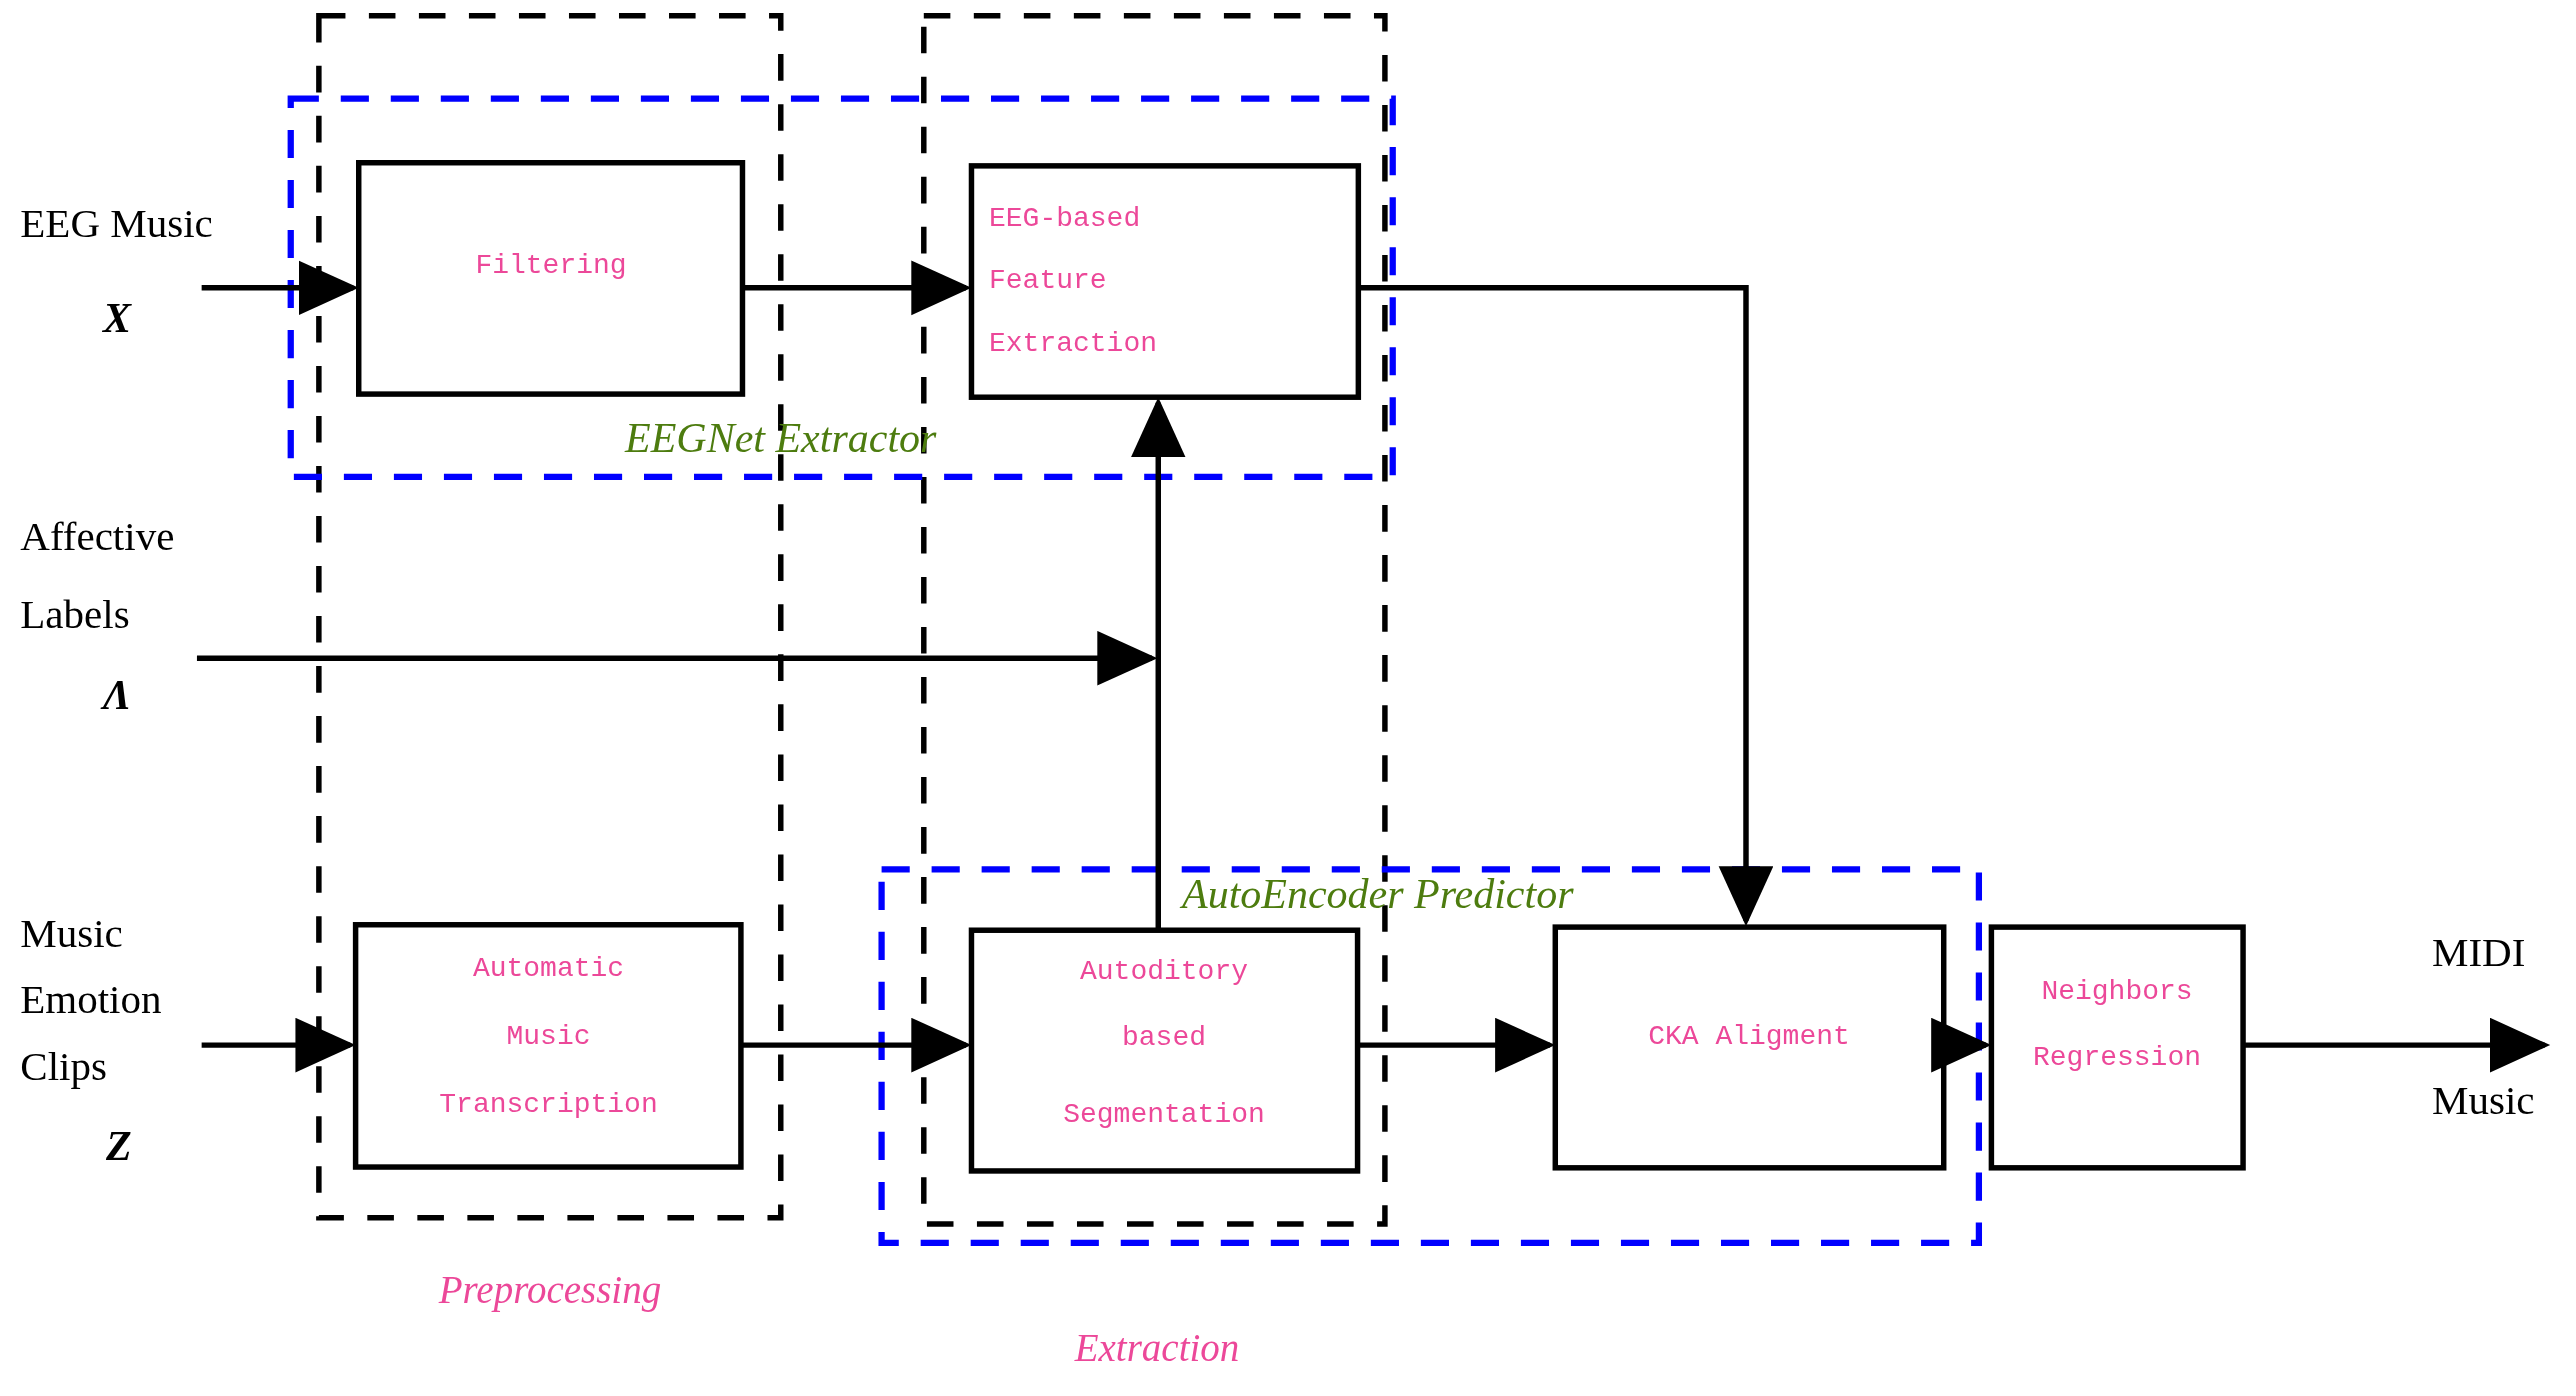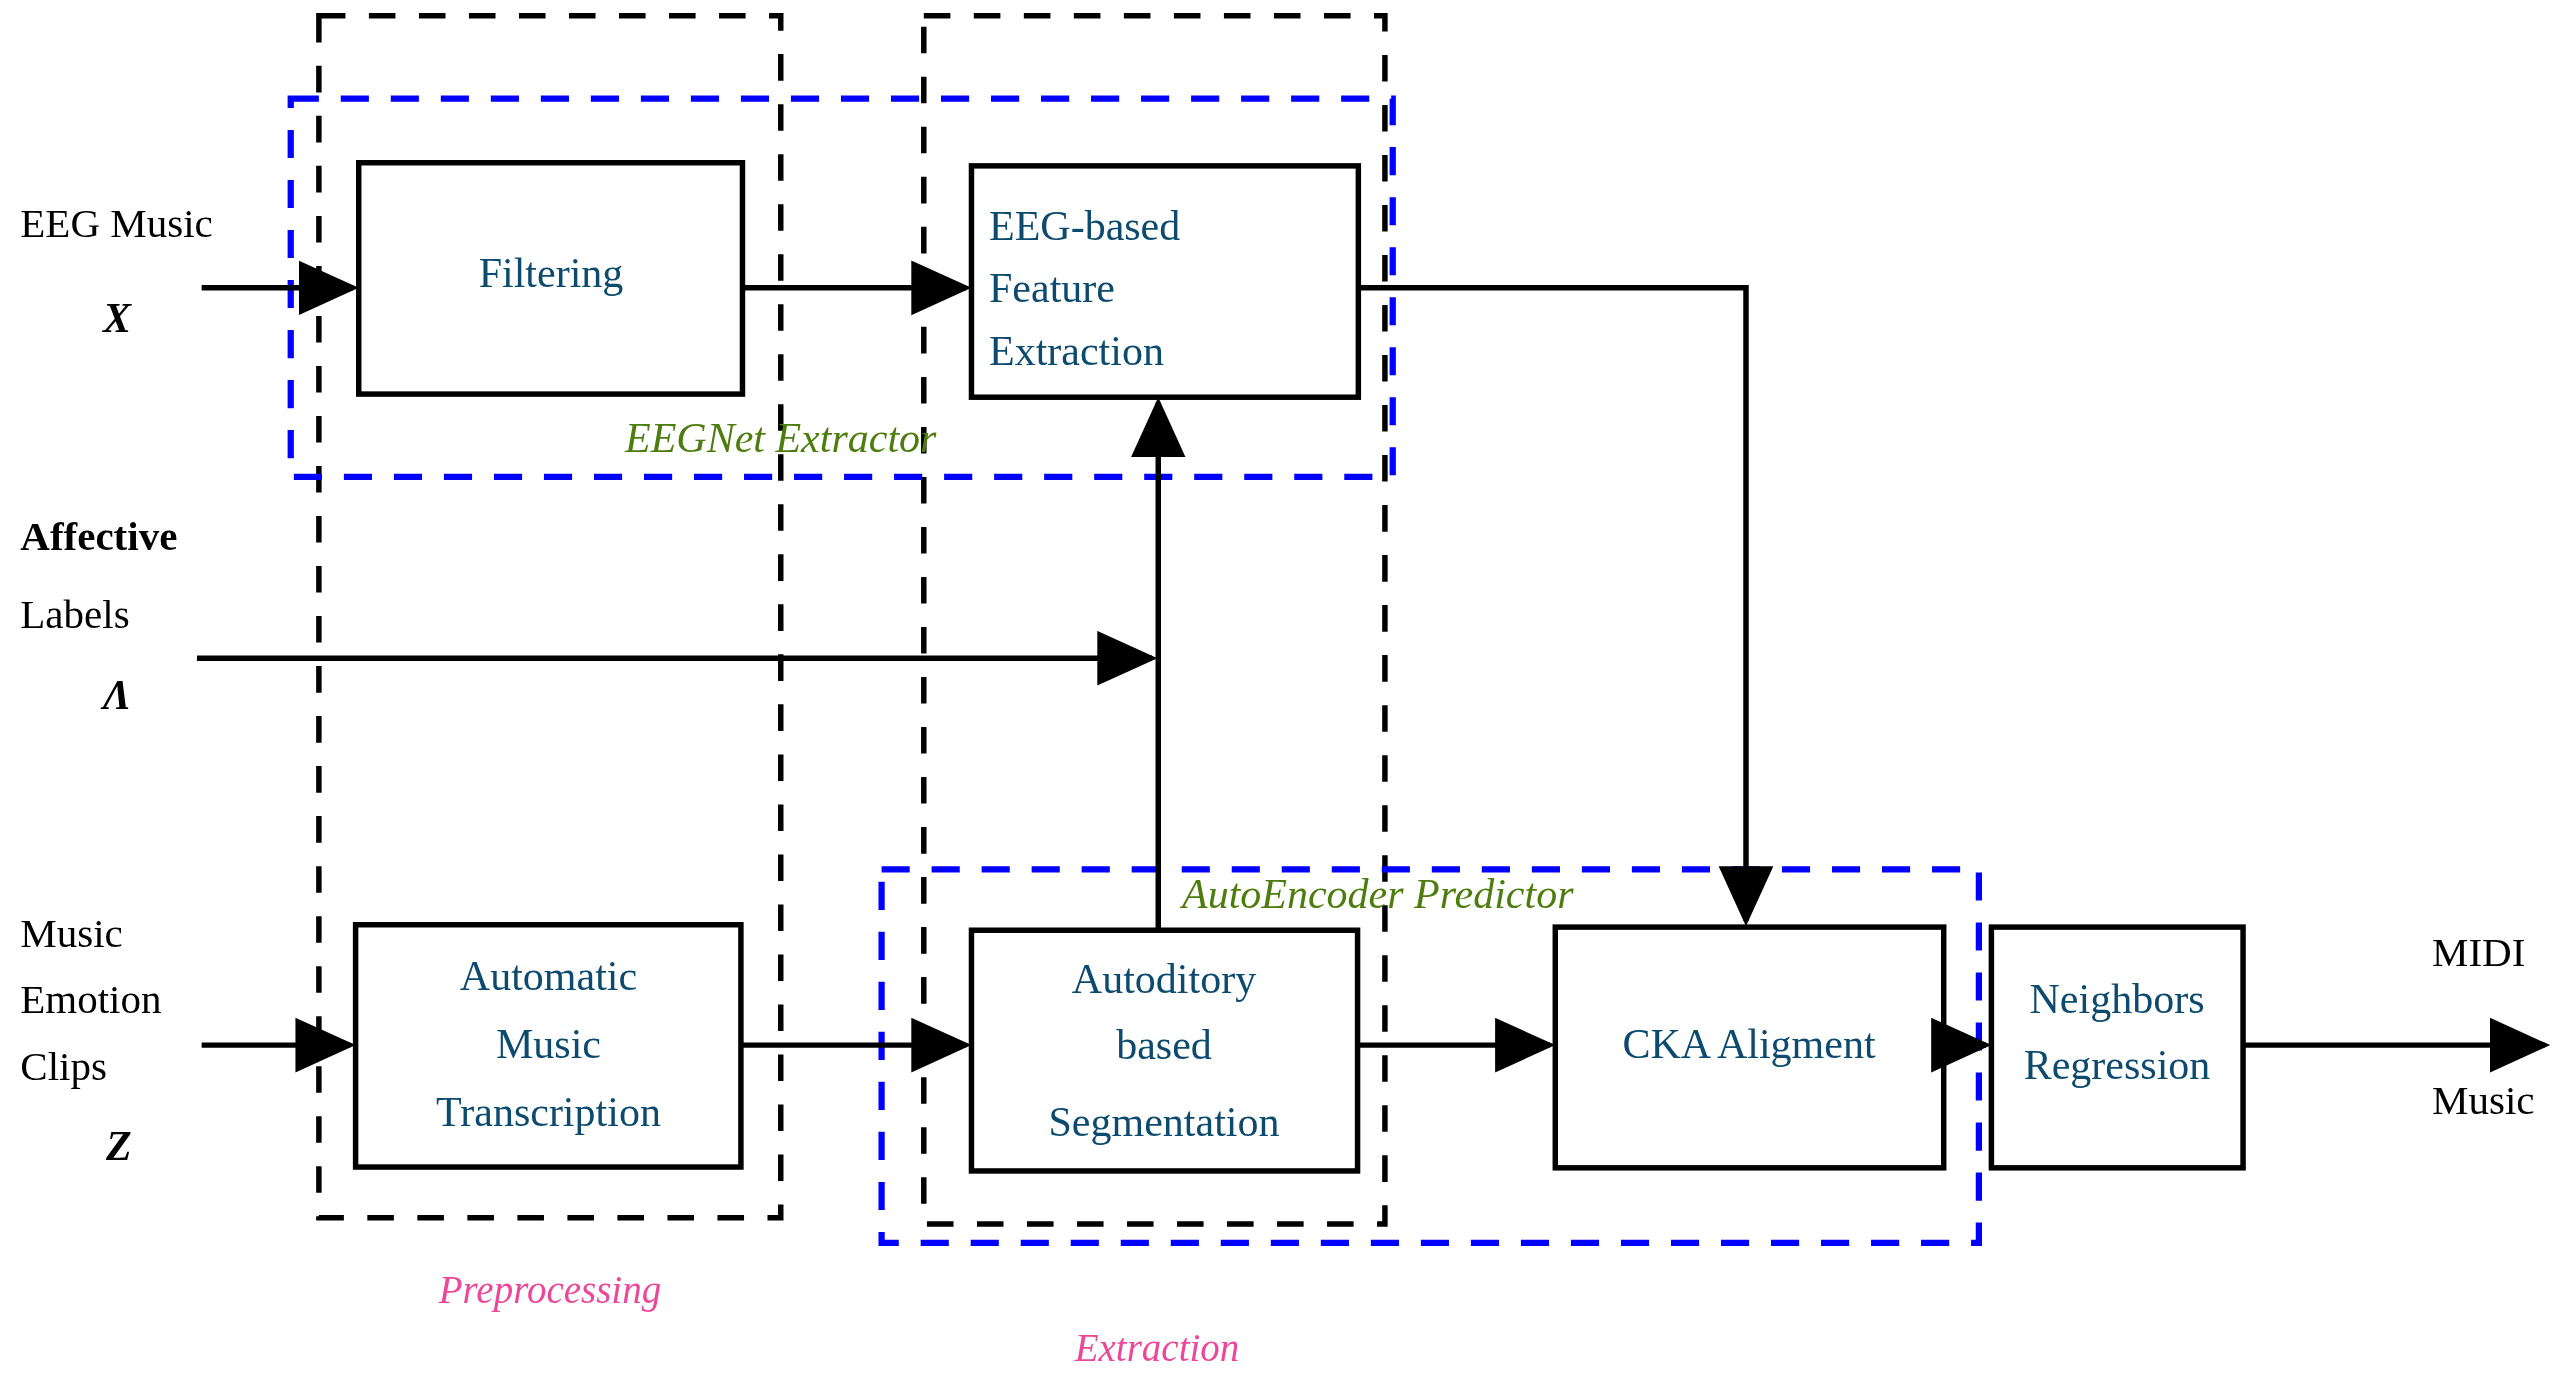--- a/index.html
+++ b/index.html
@@ -2,22 +2,22 @@
 <html style="font-size:12.5px"><head>
 <meta charset="utf-8">
 <style>
   html,body{margin:0;padding:0;background:#ffffff;}
   body{width:2576px;height:1397px;overflow:hidden;
        font-family:"Liberation Serif","DejaVu Serif",serif;}
   #diagram{position:relative;width:2576px;height:1397px;background:#fff;}
   svg{position:absolute;left:0;top:0;width:2576px;height:1397px;}
   .lbl{position:absolute;color:#000;font-family:"Liberation Serif","DejaVu Serif",serif;
        white-space:pre;line-height:1.0;}
-  .boxtxt{position:absolute;font-size:42px;color:#0c4a6e;text-align:center;
-          font-family:Liberation Serif, serif;line-height:1.18;}
+  .boxtxt{position:absolute;font-size:28px;color:#ec4899;text-align:center;
+          font-family:Liberation Mono, monospace;line-height:1.18;}
   .sidetxt{font-size:41px;}
   .symtxt{font-size:42px;font-style:italic;font-weight:bold;}
   .grouplbl{position:absolute;font-size:39px;font-style:italic;color:#ec4899;
             text-align:center;font-family:"Liberation Serif","DejaVu Serif",serif;
             line-height:1.25;}
   .bluelbl{position:absolute;font-size:42px;font-style:italic;color:#4d7c0f;
            font-family:"Liberation Serif","DejaVu Serif",serif;white-space:pre;}
 </style>
 </head>
 <body>
@@ -68,21 +68,21 @@
     <polyline points="1738,368 2234,368 2234,1178" fill="none" stroke="#000" stroke-width="7" marker-end="url(#ah)"></polyline>
 
     <line x1="2487" y1="1337" x2="2541" y2="1337" stroke="#000" stroke-width="7" marker-end="url(#ah)"></line>
 
     <line x1="2870" y1="1337" x2="3256" y2="1337" stroke="#000" stroke-width="7" marker-end="url(#ah)"></line>
   </svg>
 
   <div class="lbl sidetxt" style="left:20.3px;top:203px;">EEG Music</div>
   <div class="lbl symtxt" style="left:103px;top:297px;">X</div>
 
-  <div class="lbl sidetxt" style="left:20.3px;top:516px;font-weight:bold;">Affective</div>
+  <div class="lbl sidetxt" style="left:20.3px;top:516px;">Affective</div>
   <div class="lbl sidetxt" style="left:20.3px;top:594px;">Labels</div>
   <div class="lbl symtxt" style="left:103px;top:674px;">Λ</div>
 
   <div class="lbl sidetxt" style="left:20.3px;top:913px;">Music</div>
   <div class="lbl sidetxt" style="left:20.3px;top:979px;">Emotion</div>
   <div class="lbl sidetxt" style="left:20.3px;top:1046px;">Clips</div>
   <div class="lbl symtxt" style="left:106px;top:1125px;">Z</div>
 
   <div class="lbl sidetxt" style="left:2432px;top:932px;">MIDI</div>
   <div class="lbl sidetxt" style="left:2432px;top:1080px;">Music</div>

